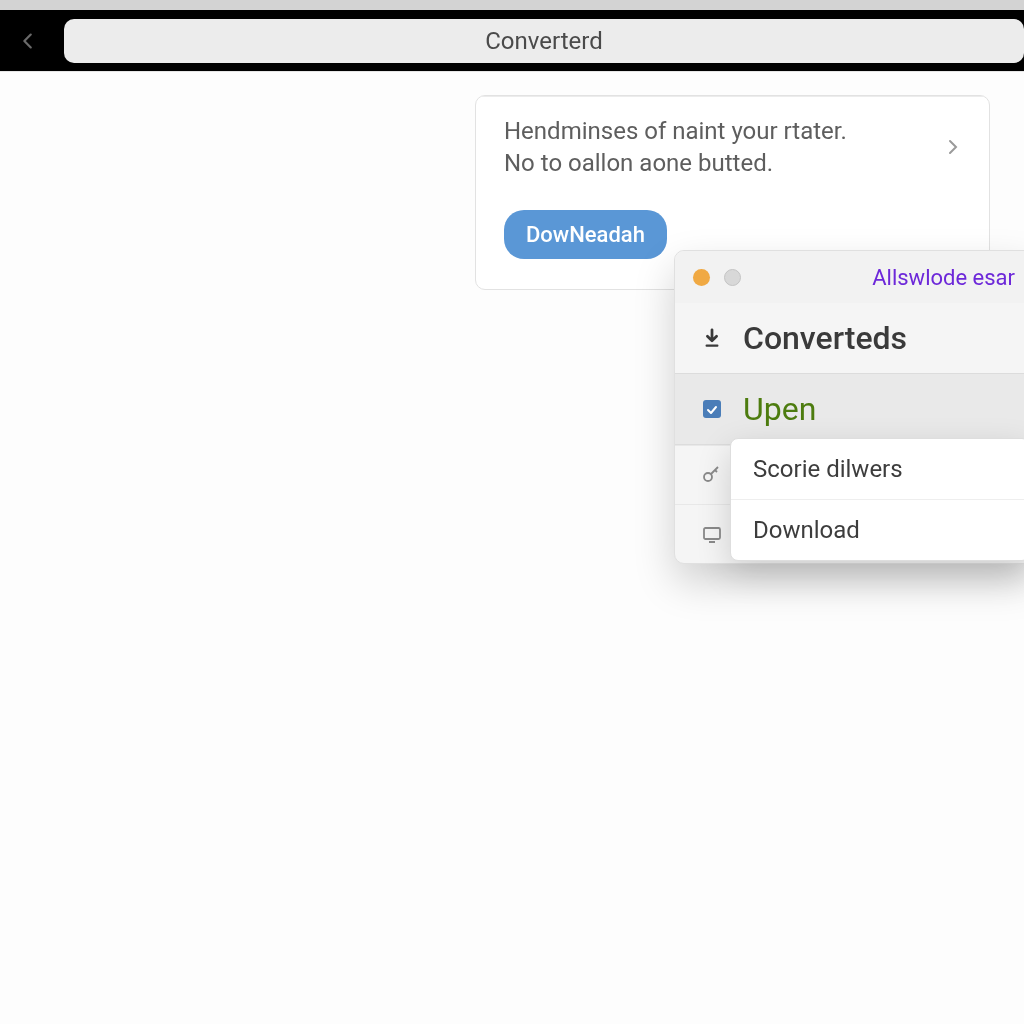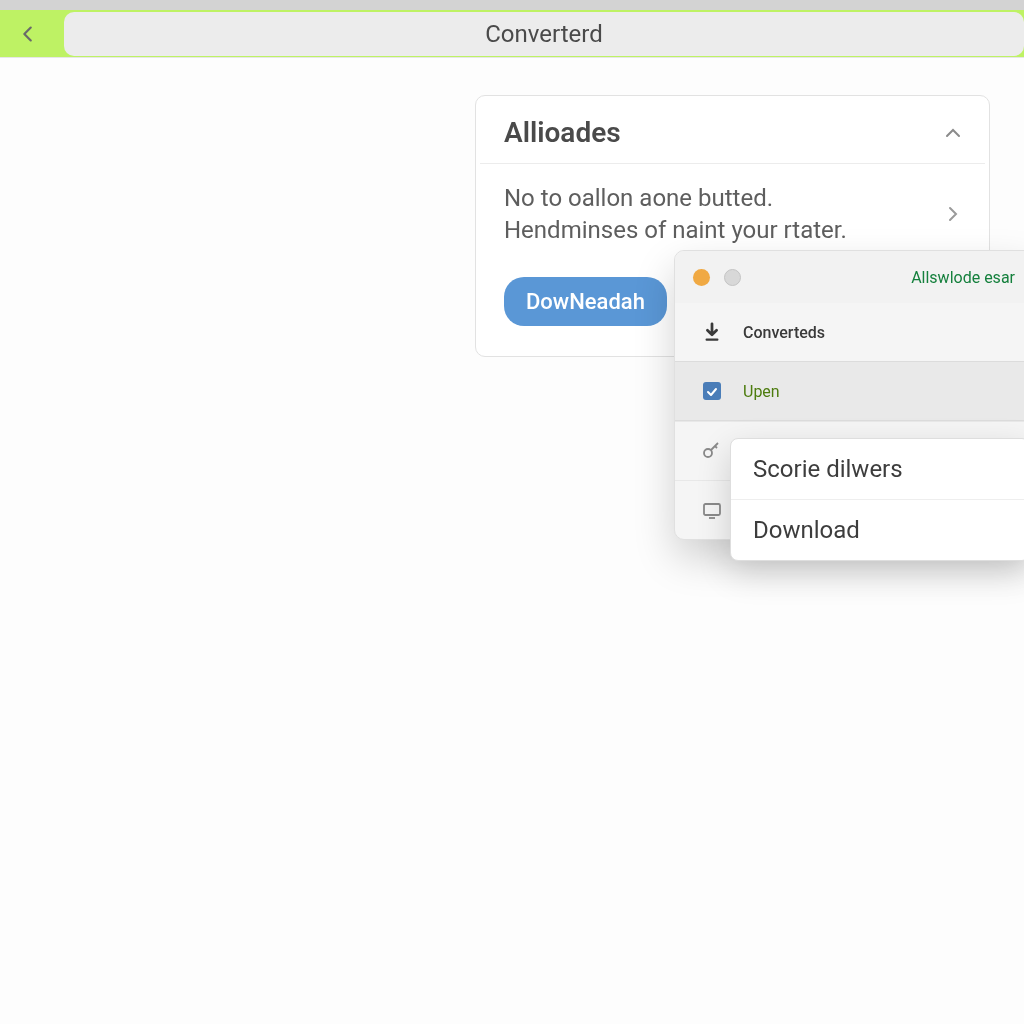--- a/index.html
+++ b/index.html
@@ -1,20 +1,20 @@
 <!DOCTYPE html>
 <html><head>
 <meta charset="utf-8">
 <style>
 * { margin:0; padding:0; box-sizing:border-box; font-family:-apple-system,BlinkMacSystemFont,"Segoe UI",Roboto,Ubuntu,sans-serif; }
 body { width:1024px; height:1024px; background:#fdfdfd; overflow:hidden; }
 
 .titlebar { height:10px; background:#d3d3d3; }
 
-.toolbar { height:48px; display:flex; align-items:center; background:#bef264; border-bottom:1px solid #e6e6e6; }
+.toolbar { height:62px; display:flex; align-items:center; background:#000000; border-bottom:1px solid #e6e6e6; }
 .back-btn { width:48px; height:48px; display:flex; align-items:center; justify-content:center; margin-left:4px; }
 .addr { flex:1; height:44px; background:#ececec; border-radius:10px; display:flex; align-items:center; justify-content:center; margin:0 0 0 12px; }
 .addr-text { font-size:24px; color:#4a4a4a; }
 
 .card { position:absolute; left:475px; top:95px; width:515px; border:1px solid #e2e2e2; border-radius:10px; background:#fff; }
 .card-header { display:flex; align-items:center; justify-content:space-between; padding:20px 24px 14px 28px; }
 .card-title { font-size:28px; font-weight:600; color:#4a4a4a; }
 .card-divider { height:1px; background:#ececec; margin:0 4px; }
 .card-body { display:flex; align-items:center; justify-content:space-between; padding:18px 24px 12px 28px; }
 .card-text { font-size:24px; line-height:1.35; color:#5e5e5e; }
@@ -22,26 +22,26 @@
 .dl-btn { background:#5a97d6; color:#fff; border:none; border-radius:20px; font-size:22px; padding:12px 22px; font-weight:500; }
 
 .chevron { font-size:26px; color:#8b8b8b; font-weight:300; }
 
 .popover { position:absolute; left:674px; top:250px; width:360px; background:#f5f5f5; border:1px solid #e0e0e0; border-radius:10px; box-shadow:0 18px 40px rgba(0,0,0,0.18); overflow:hidden; }
 .pop-header { height:52px; display:flex; align-items:center; padding:0 18px; background:#f2f2f2; }
 .traffic { display:flex; gap:14px; align-items:center; }
 .dot { width:17px; height:17px; border-radius:50%; }
 .dot.orange { background:#f0a943; }
 .dot.gray { background:#d8d8d8; border:1px solid #c4c4c4; }
-.pop-title { margin-left:auto; font-size:16px; color:#15803d; }
+.pop-title { margin-left:auto; font-size:22px; color:#6d28d9; }
 
 .pop-row { display:flex; align-items:center; gap:18px; padding:16px 24px; border-top:1px solid #e8e8e8; }
 .pop-row.first { border-top:none; }
 .pop-row.selected { background:#e9e9e9; border-top:1px solid #dcdcdc; border-bottom:1px solid #dcdcdc; }
-.pop-label { font-size:16px; color:#5a5a5a; }
+.pop-label { font-size:32px; color:#5a5a5a; }
 .pop-label.strong { color:#3a3a3a; font-weight:500; }
 .pop-label.muted { color:#4d7c0f; }
 .pop-icon { width:26px; height:26px; display:flex; align-items:center; justify-content:center; color:#6a6a6a; flex-shrink:0; }
 
 .submenu { position:absolute; left:730px; top:438px; width:300px; background:#fff; border:1px solid #dedede; border-radius:8px; box-shadow:0 12px 34px rgba(0,0,0,0.16); overflow:hidden; }
 .sub-row { padding:16px 22px; font-size:24px; color:#3d3d3d; border-bottom:1px solid #eee; }
 .sub-row:last-child { border-bottom:none; }
 
 svg { display:block; }
 </style>
@@ -57,33 +57,25 @@
           <polyline points="15 5 8 12 15 19"></polyline>
         </svg>
     </span>
   </div>
   <div class="addr">
     <span class="addr-text">Converterd</span>
   </div>
 </div>
 
 <div class="card">
-  <div class="card-header">
-    <div class="card-title">Allioades</div>
-    <span class="chevron">
-      <svg width="24" height="24" viewBox="0 0 24 24" fill="none" stroke="#8b8b8b" stroke-width="2" stroke-linecap="round">
-          <polyline points="6 15 12 9 18 15"></polyline>
-        </svg>
-    </span>
-  </div>
   <div class="card-divider"></div>
   <div class="card-body">
     <div class="card-text">
+      <div>Hendminses of naint your rtater.</div>
       <div>No to oallon aone butted.</div>
-      <div>Hendminses of naint your rtater.</div>
     </div>
     <span class="chevron">
       <svg width="24" height="24" viewBox="0 0 24 24" fill="none" stroke="#9a9a9a" stroke-width="2" stroke-linecap="round">
           <polyline points="9 6 15 12 9 18"></polyline>
         </svg>
     </span>
   </div>
   <div class="card-footer">
     <button class="dl-btn">DowNeadah</button>
   </div>

